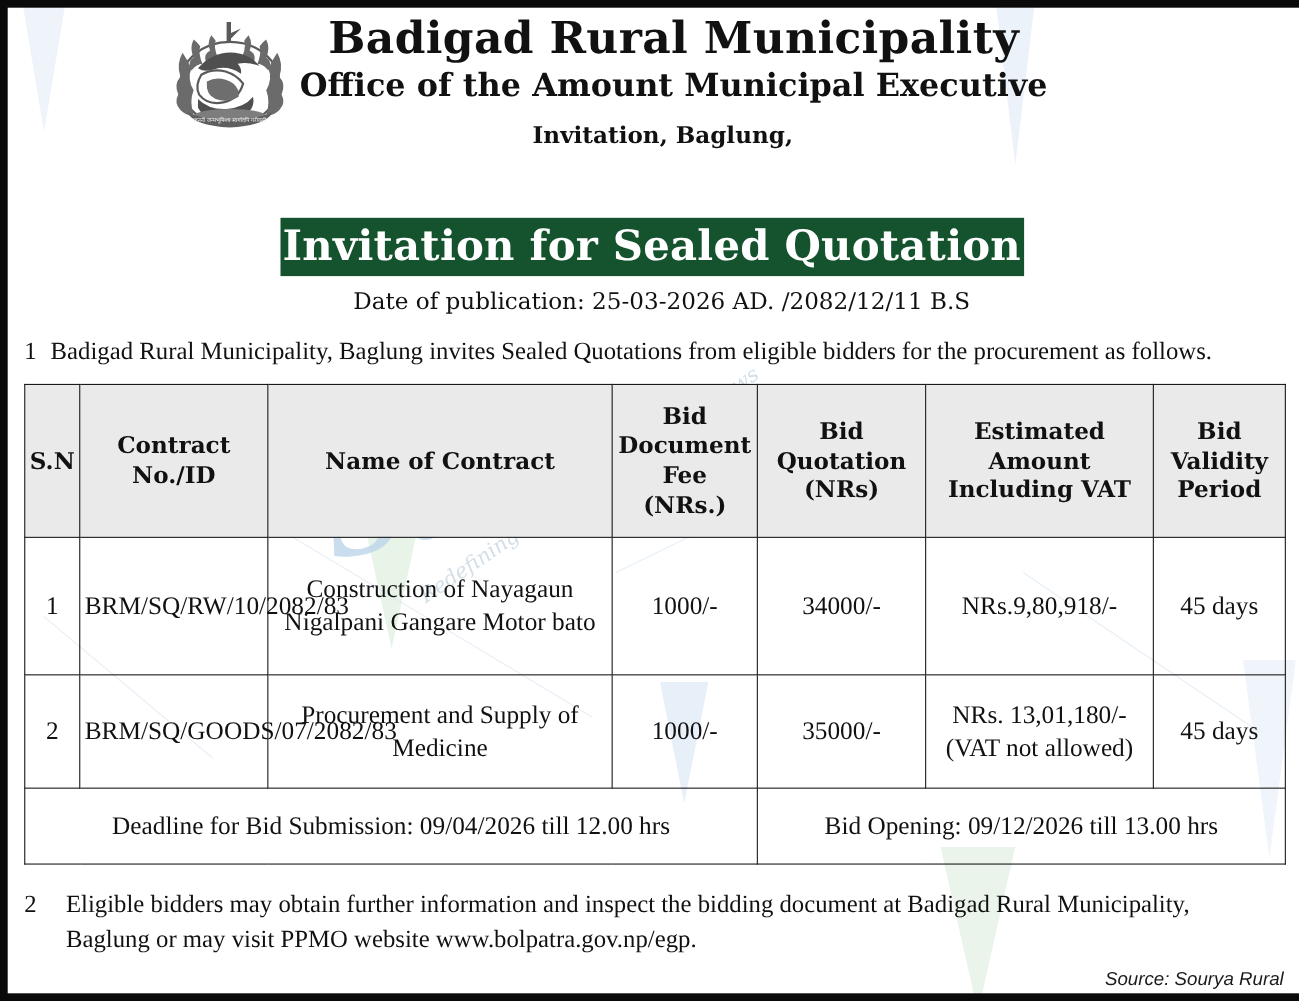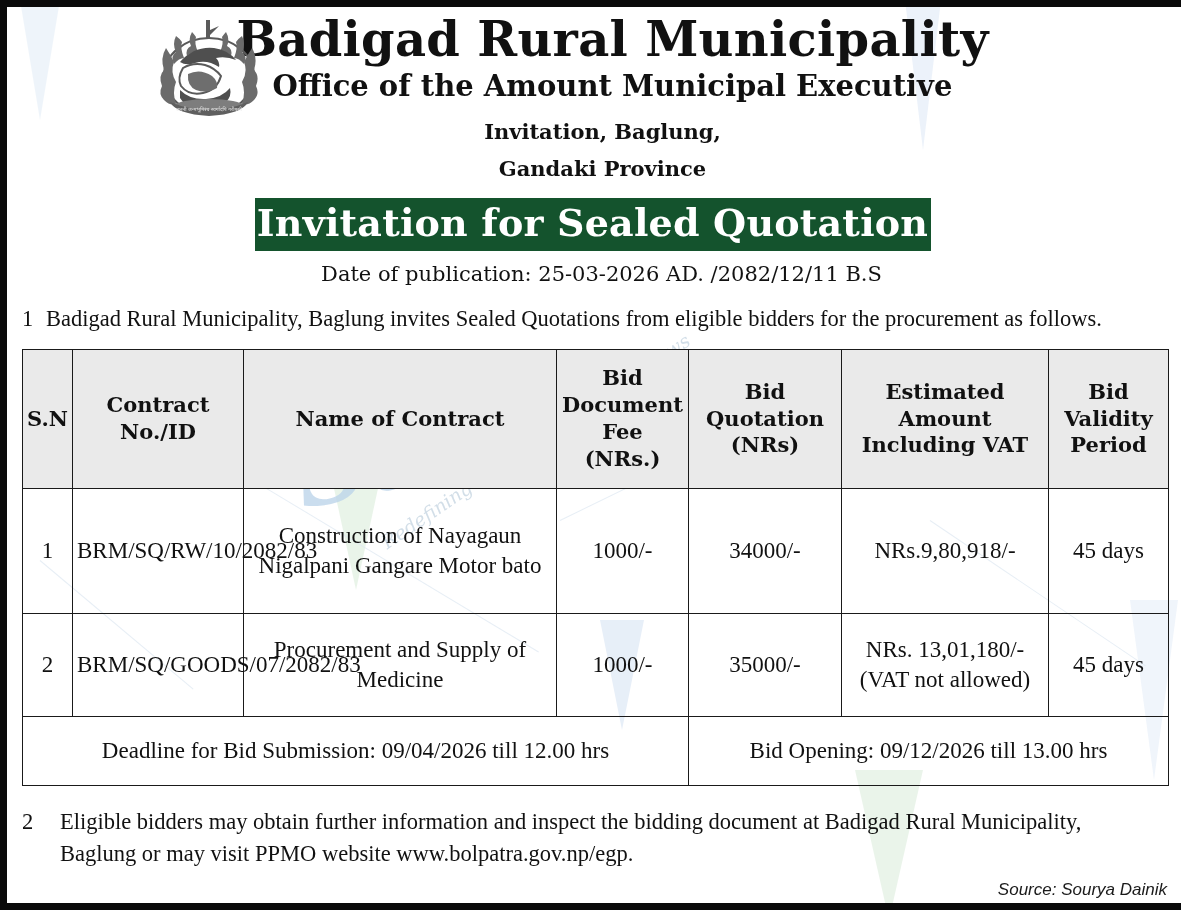--- a/index.html
+++ b/index.html
@@ -147,21 +147,21 @@
     width: 118px;
     height: 104px;
   }
   #org-block {
     text-align: center;
     padding-top: 12px;
   }
   #org-name {
     font-family: "DejaVu Serif", serif;
     font-weight: bold;
-    font-size: 48px;
+    font-size: 40px;
     line-height: 1.15;
     letter-spacing: .3px;
     margin: 0 0 2px 0;
     padding-left: 40px;
   }
   #org-office {
     font-family: "DejaVu Serif", serif;
     font-weight: bold;
     font-size: 29px;
     line-height: 1.2;
@@ -328,21 +328,20 @@
       <path d="M20 84 q39 16 78 0 q-6 12 -39 14 q-33 -2 -39 -14 z" fill="#5f5f5f"></path>
       <g fill="#e8e8e8" font-family="DejaVu Sans, sans-serif" font-size="5">
         <text x="59" y="93" text-anchor="middle">जननी जन्मभूमिश्च स्वर्गादपि गरीयसी</text>
       </g>
     </svg>
 
     <div id="org-block">
       <h1 id="org-name">Badigad Rural Municipality</h1>
       <h2 id="org-office">Office of the Amount Municipal Executive</h2>
       <div id="org-addr1">Invitation, Baglung,</div>
-      <div id="org-addr2">Gandaki Province</div>
     </div>
   </div>
 
   <div id="title-banner">
     <span class="t">Invitation for Sealed Quotation</span>
   </div>
 
   <div id="pub-date">Date of publication: 25-03-2026 AD. /2082/12/11 B.S</div>
 
   <div class="para" id="para-1">
@@ -397,15 +396,15 @@
     </tbody>
   </table>
 
   <div class="para" id="para-2">
     <span class="num">2</span>
     <span class="txt">Eligible bidders may obtain further information and inspect the bidding document at Badigad Rural Municipality, Baglung or may visit PPMO website www.bolpatra.gov.np/egp.</span>
   </div>
 
 </div>
 
-<div id="source-credit">Source: Sourya Dainik</div>
+<div id="source-credit">Source: Sourya Rural</div>
 
 <div id="page-frame"></div>
 
 </body></html>

